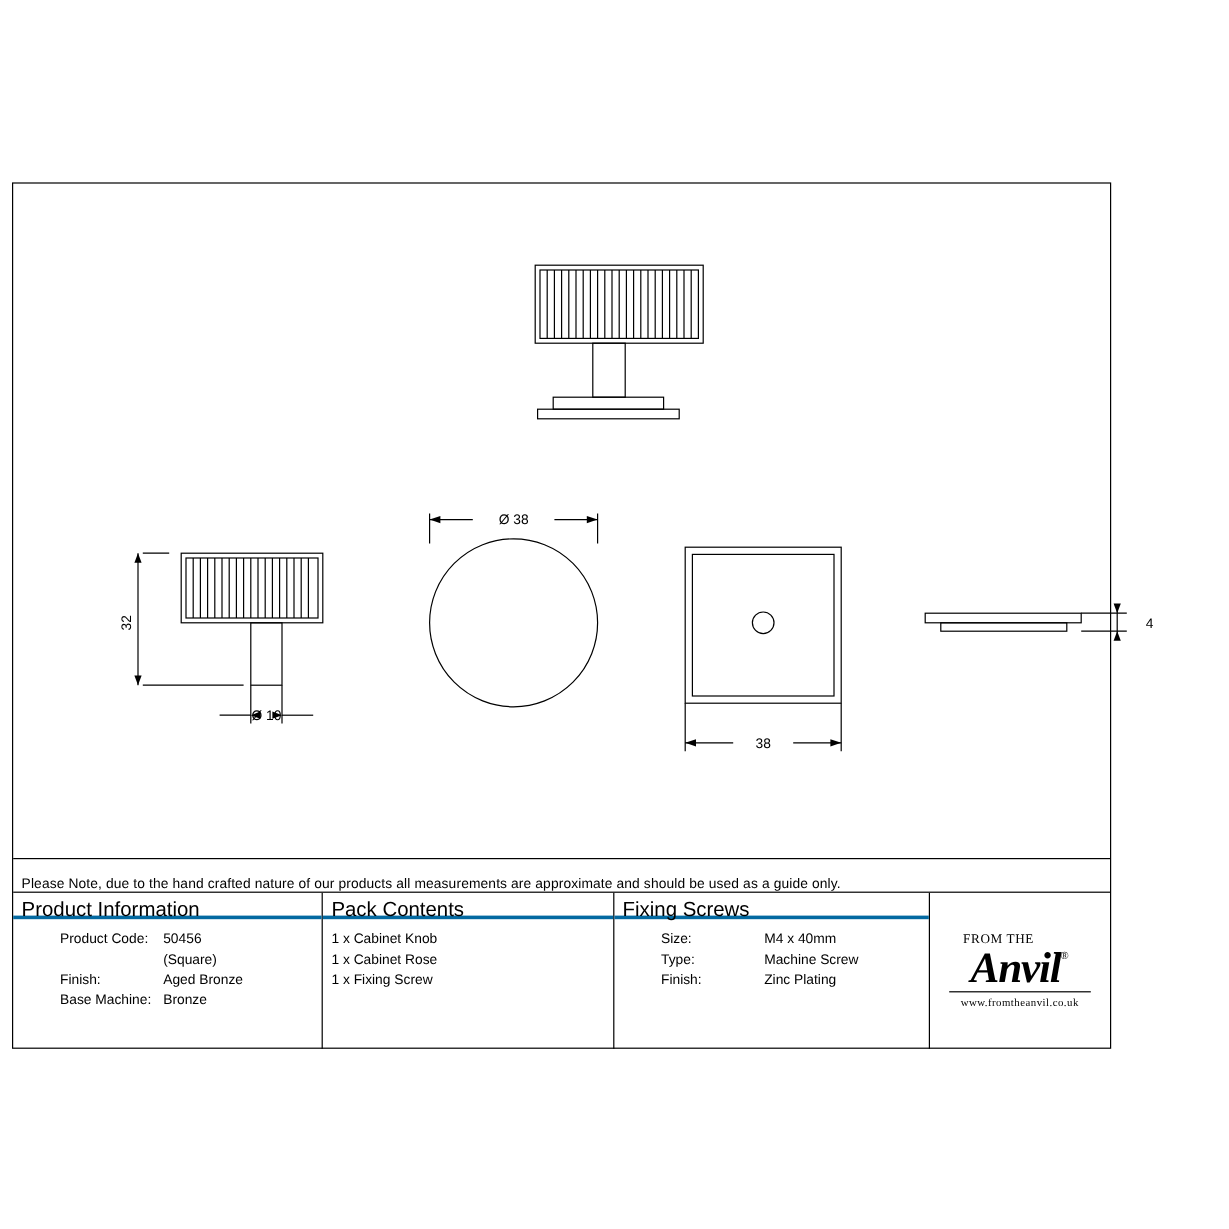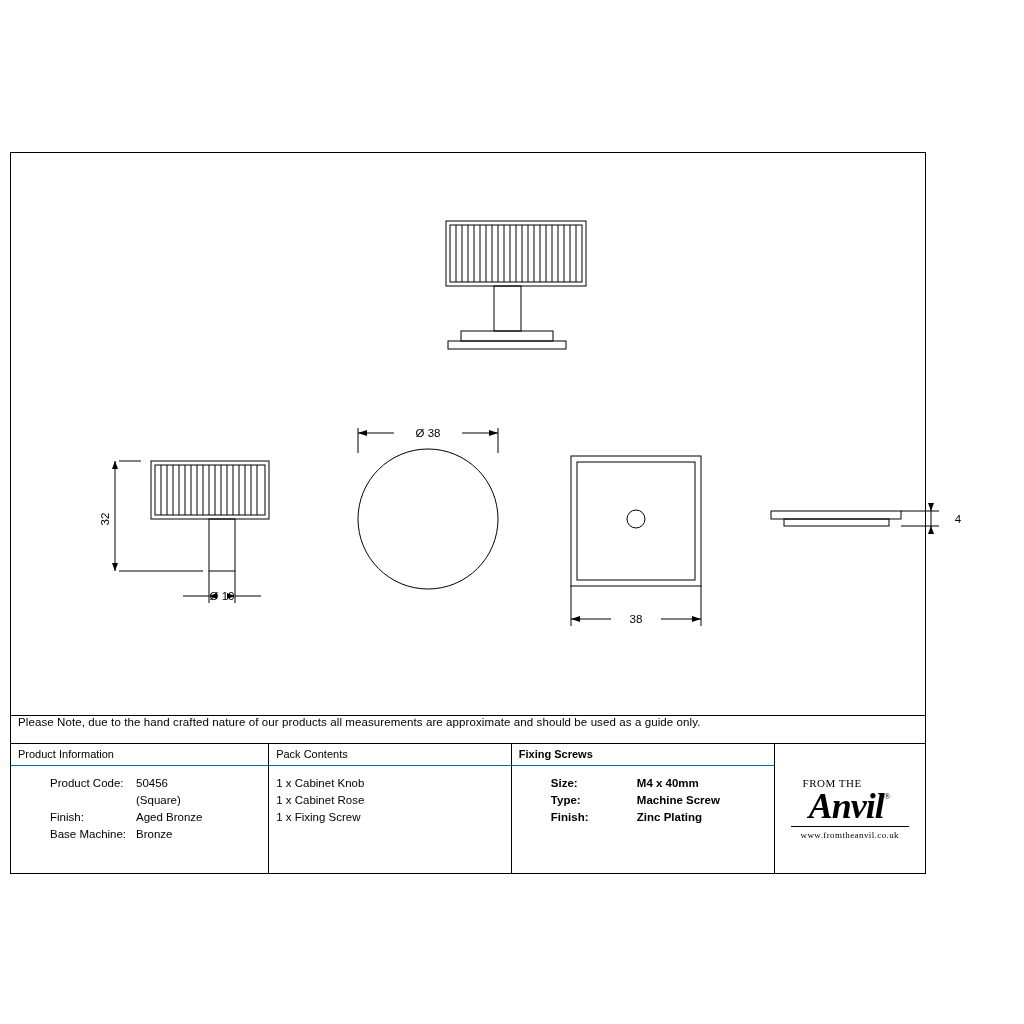--- a/index.html
+++ b/index.html
@@ -24,39 +24,39 @@
     left:0; top:0; right:0; height:563px;
     border-bottom:1px solid #000;
   }
   svg.dwg { position:absolute; left:0; top:0; }
 
   
   .note-bar {
     position:absolute;
     left:0; top:563px; width:100%; height:28px;
     border-bottom:1px solid #000;
-    display:flex; align-items:flex-start;
+    display:flex; align-items:flex-end;
   }
   .note-text { font-size:11.5px; padding-left:7px; letter-spacing:.1px; }
 
   
   .info {
     position:absolute;
     left:0; top:591px; width:100%; height:130px;
     display:flex;
   }
   .col { border-right:1px solid #000; height:100%; position:relative; }
   .col:last-child { border-right:none; }
   .col-prod { width:283px; }
   .col-pack { width:266px; }
-  .col-fix  { width:288px;font-weight:bold; }
+  .col-fix  { width:288px; }
   .col-logo { width:165px;text-decoration:underline; }
   .col-head {
-    height:22px; border-bottom:1px solid #0369a1;
-    font-size:11px; padding:4px 0 0 7px;
+    height:22px; border-bottom:3px solid #0369a1;
+    font-size:17px; padding:4px 0 0 7px;
   }
   .col-body { padding:9px 0 0 7px; font-size:11.5px; }
   .row { display:flex; line-height:17px;padding-left:32px; }
   .lbl { width:86px; flex:0 0 86px; }
   .val { flex:1 1 auto; }
   .pack-row { line-height:17px; }
   .fix-lbl { width:86px; flex:0 0 86px; }
 
   
   .logo-wrap {

